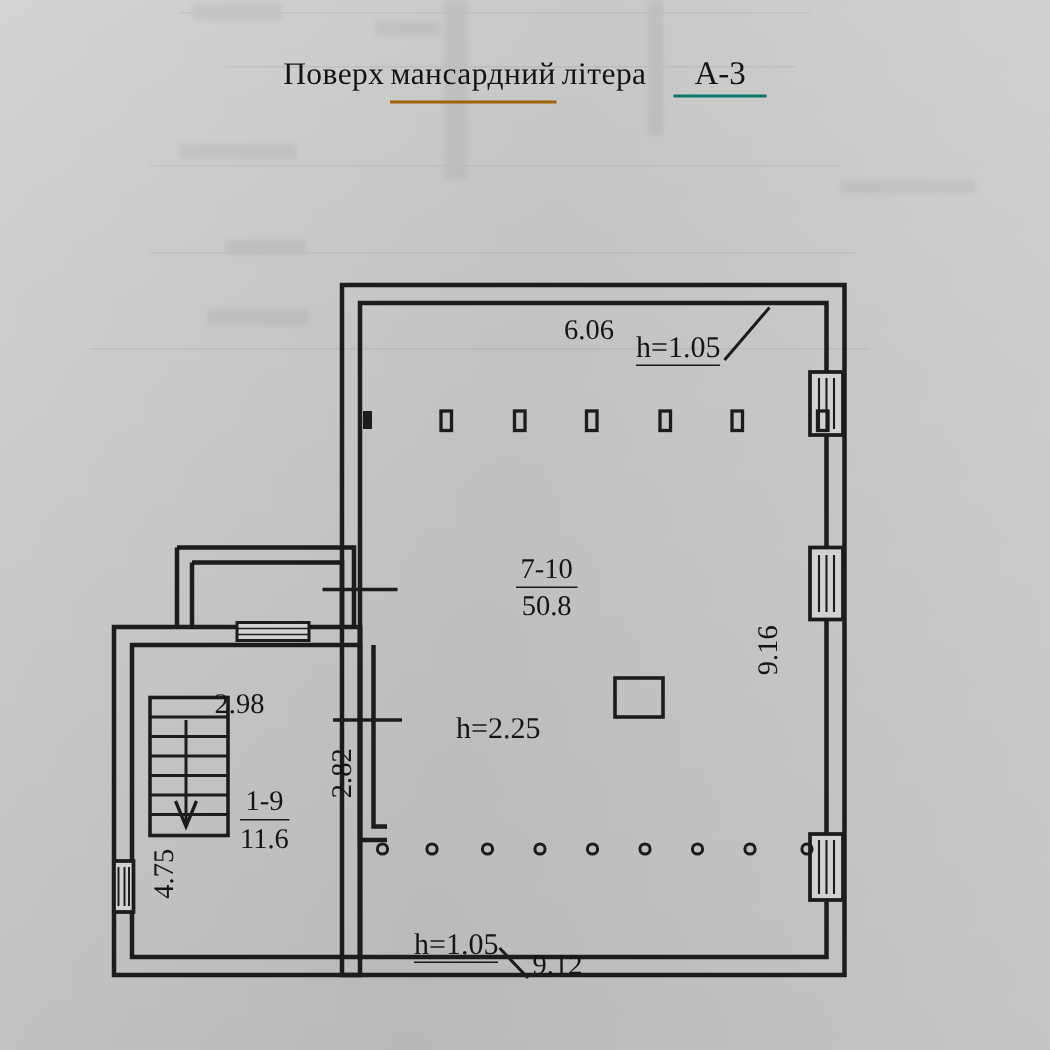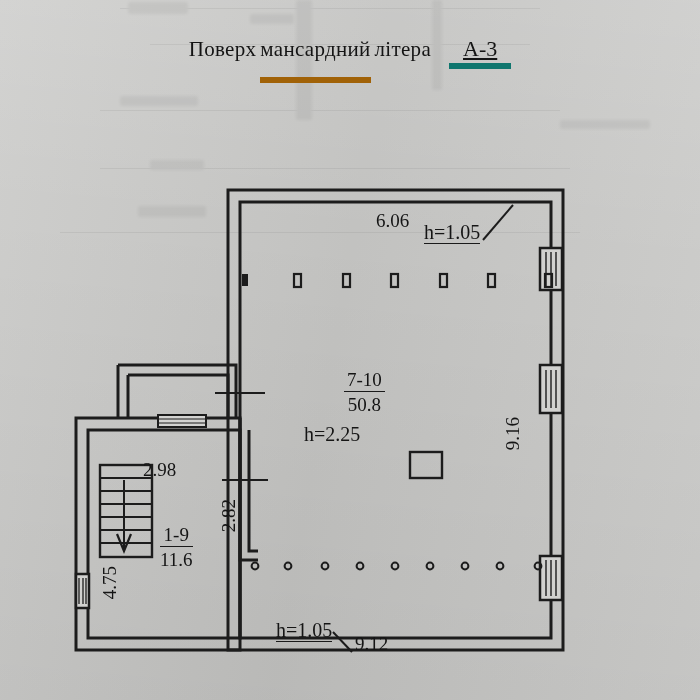--- a/index.html
+++ b/index.html
@@ -50,29 +50,28 @@
     top: 36px;
     width: 700px;
     text-align: center;
     white-space: nowrap;
   }
   #title-block .t-word {
     font-size: 21px;
     letter-spacing: 0.3px;
   }
   #title-block .t-underlined {
-    border-bottom: 6px solid #a16207;
-    padding-bottom: 16px;
+    border-bottom: 2px solid #a16207;
+    padding-bottom: 6px;
   }
   #title-block .t-letter {
     font-size: 22px;
-    border-bottom: 6px solid #0f766e;
+    border-bottom: 2px solid #0f766e;
     padding: 0 14px 2px 14px;
     margin-left: 14px;
-    text-decoration: underline;
   }
 
   
   #plan-svg {
     position: absolute;
     left: 0;
     top: 0;
     width: 700px;
     height: 700px;
   }
@@ -261,20 +260,20 @@
 
   <div class="anno dim vert" style="left:212px; top:506px;">2.82</div>
 
   <div class="anno dim" style="left:143px; top:428px;margin-top:32px;">2.98</div>
 
   <div class="room-tag" style="left:344px; top:369px;">
     <span class="num">7-10</span>
     <span class="area">50.8</span>
   </div>
 
-  <div class="anno height" style="left:304px; top:424px;">h=2.25</div>
+  <div class="anno height" style="left:304px; top:476px;">h=2.25</div>
 
   <div class="room-tag" style="left:160px; top:524px;">
     <span class="num">1-9</span>
     <span class="area">11.6</span>
   </div>
 
 </div>
 
 </body></html>

